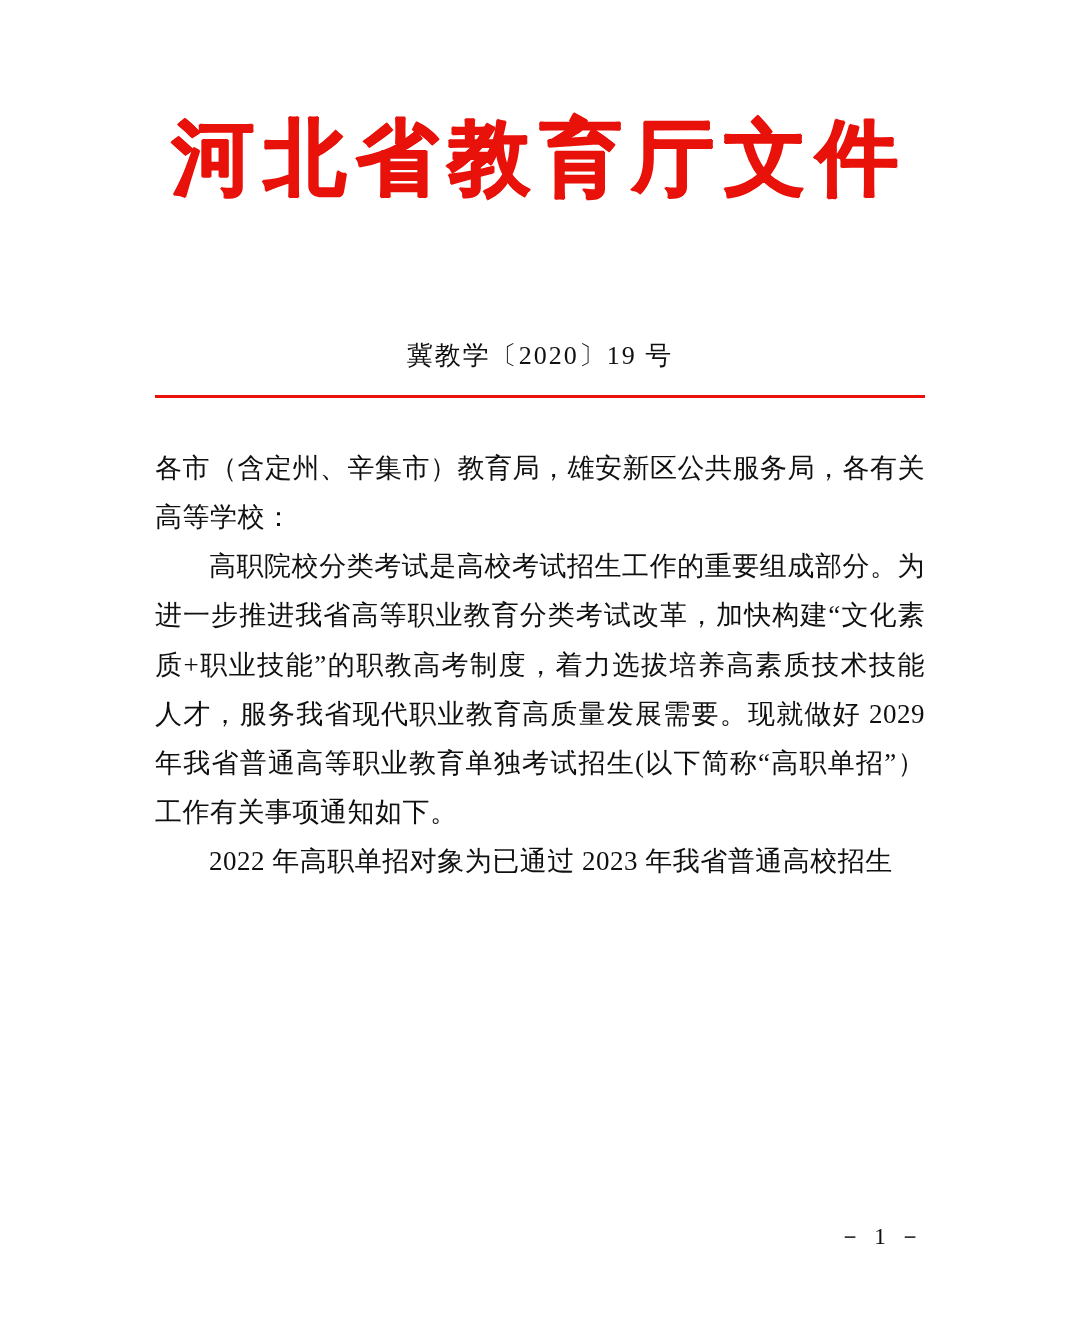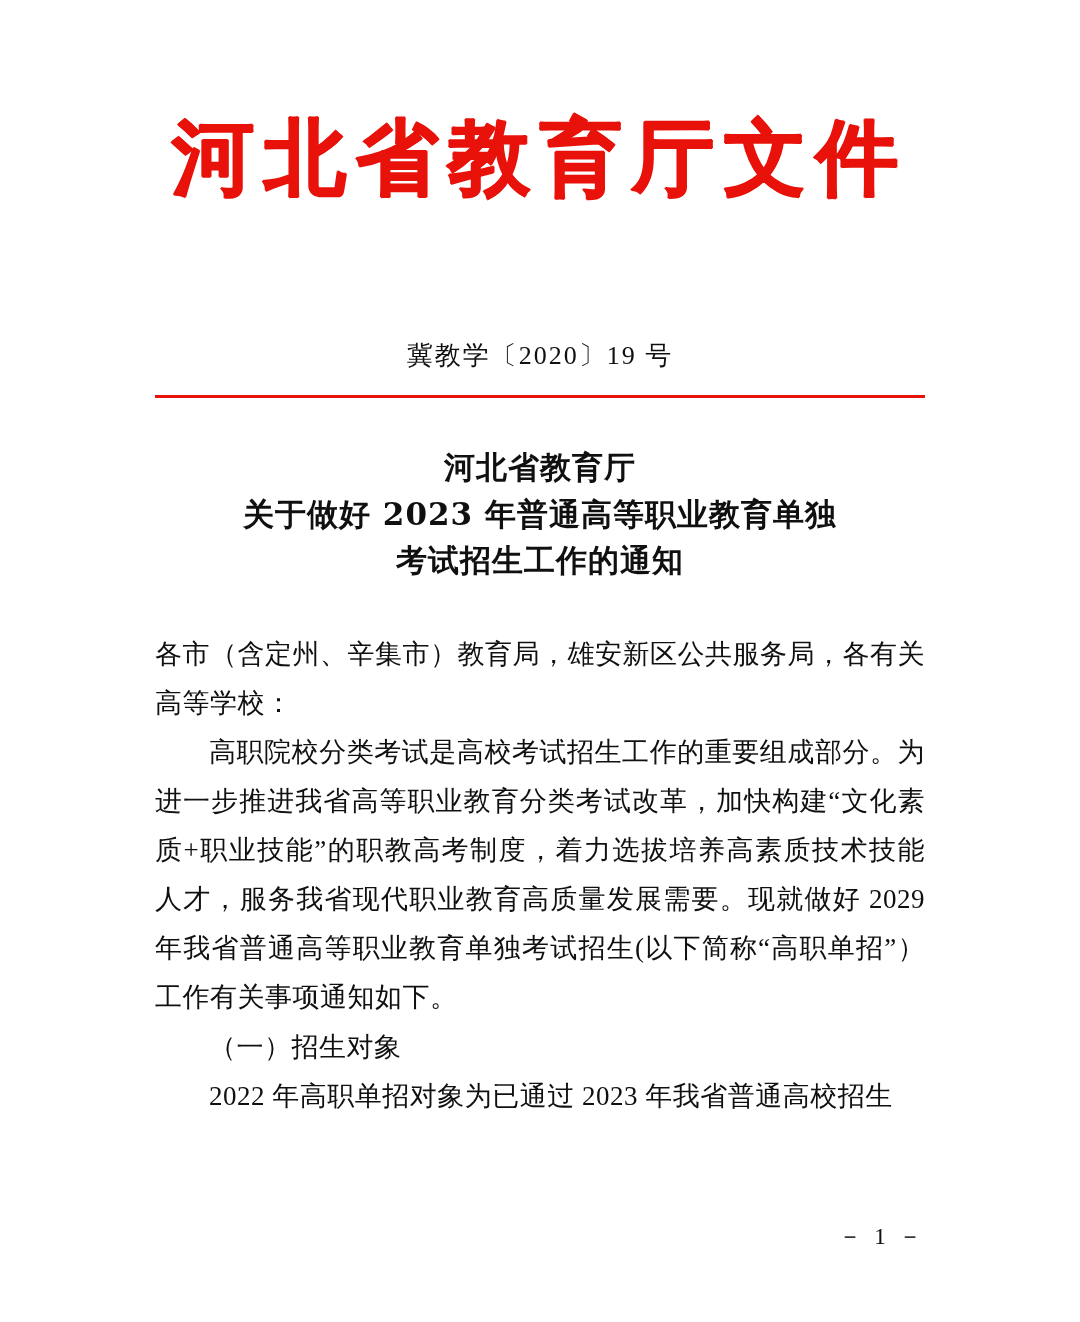--- a/index.html
+++ b/index.html
@@ -101,28 +101,22 @@
 <body>
 
 <div class="page">
 
   <div class="masthead">河北省教育厅文件</div>
 
   <div class="docnum">冀教学〔2020〕19 号</div>
 
   <div class="redrule"></div>
 
-  <div class="title">
-    <div>河北省教育厅</div>
-    <div>关于做好 2023 年普通高等职业教育单独</div>
-    <div>考试招生工作的通知</div>
-  </div>
 
   <div class="body-text">
     <p>各市（含定州、辛集市）教育局，雄安新区公共服务局，各有关高等学校：</p>
     <p class="indent2">高职院校分类考试是高校考试招生工作的重要组成部分。为进一步推进我省高等职业教育分类考试改革，加快构建“文化素质+职业技能”的职教高考制度，着力选拔培养高素质技术技能人才，服务我省现代职业教育高质量发展需要。现就做好 2029 年我省普通高等职业教育单独考试招生(以下简称“高职单招”）工作有关事项通知如下。</p>
-    <p class="indent2">（一）招生对象</p>
     <p class="indent2">2022 年高职单招对象为已通过 2023 年我省普通高校招生</p>
   </div>
 
   <div class="pagenum">－ 1 －</div>
 
 </div>
 
 </body></html>

